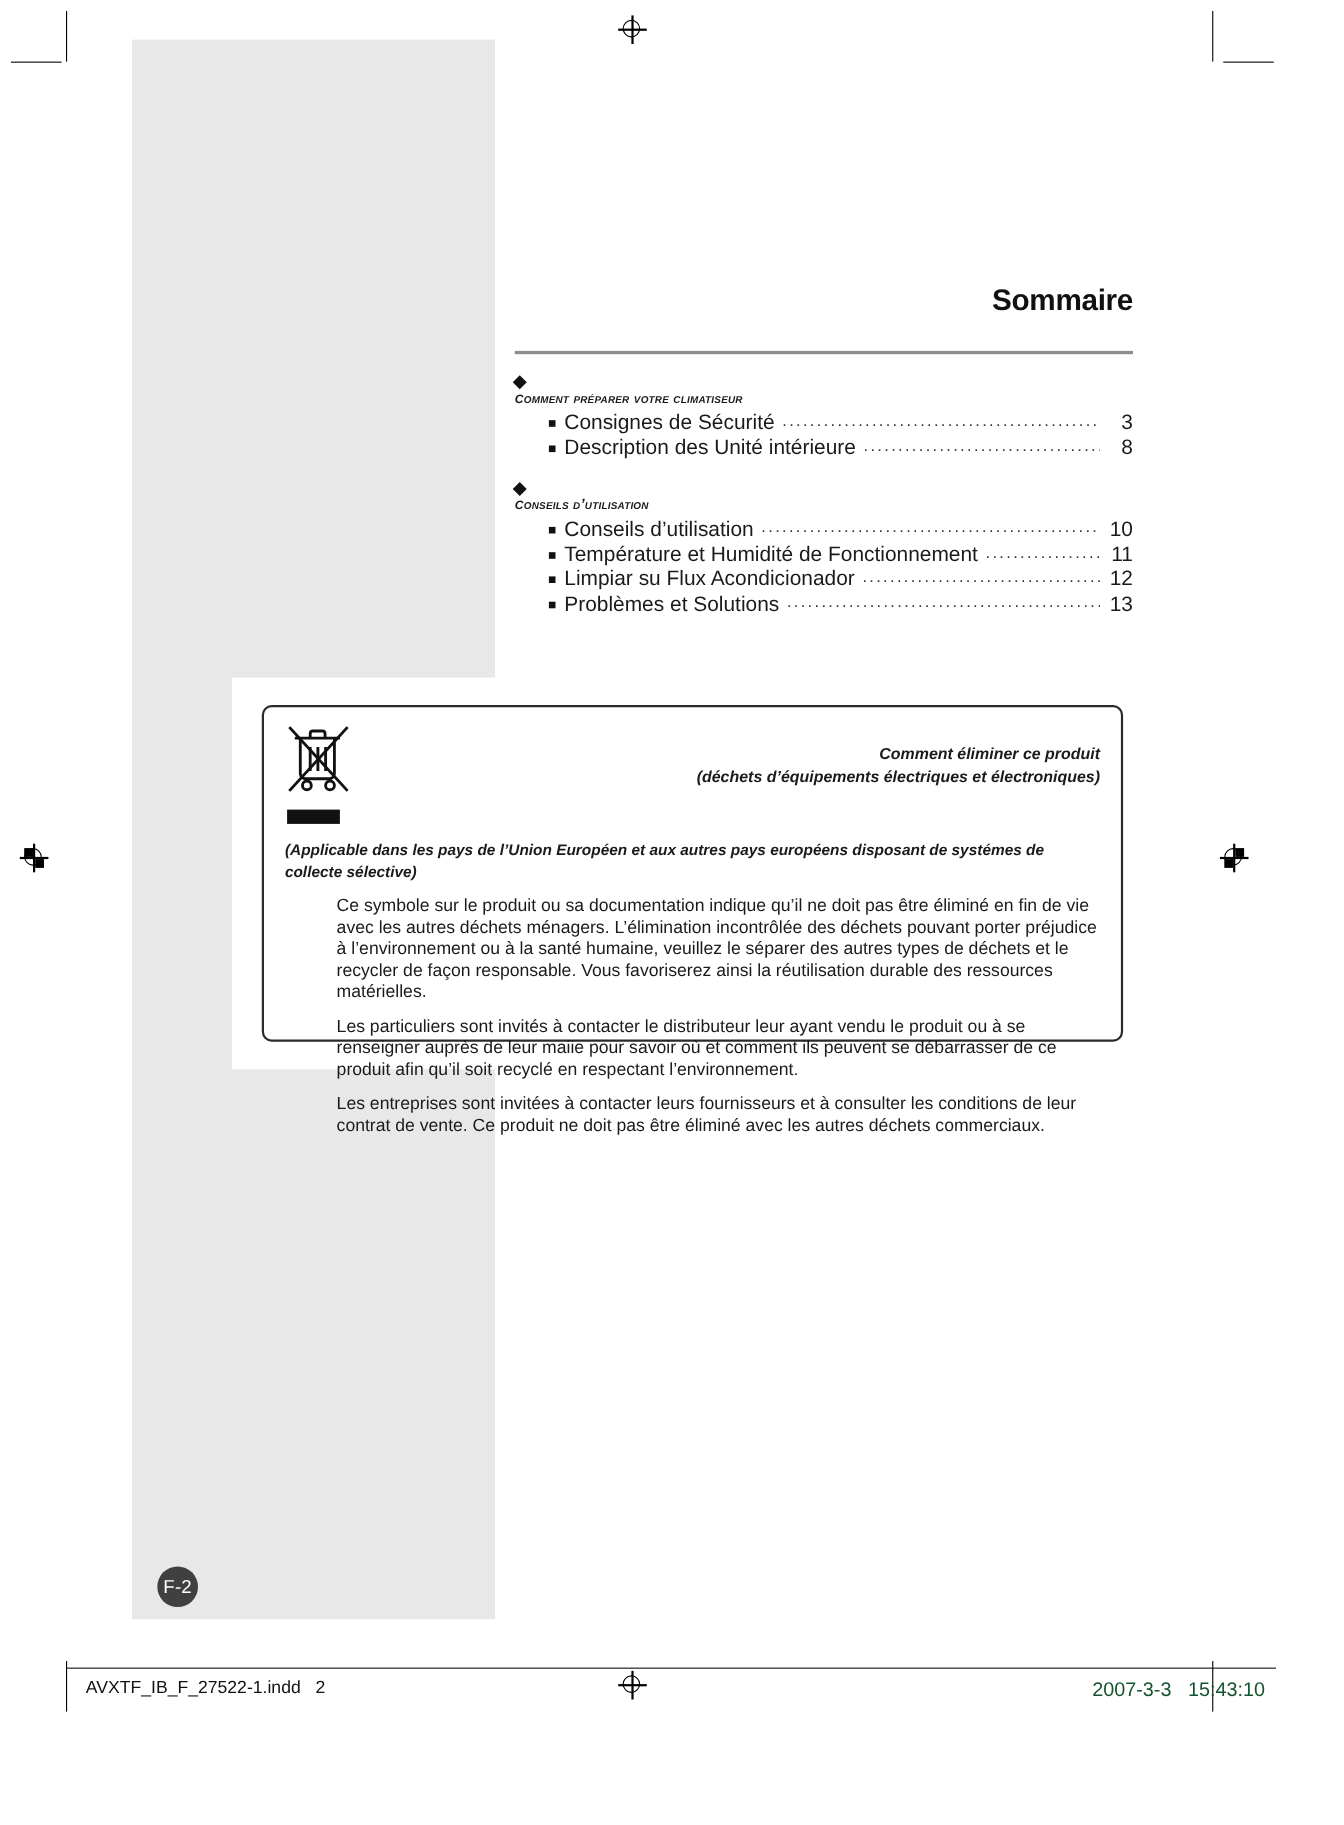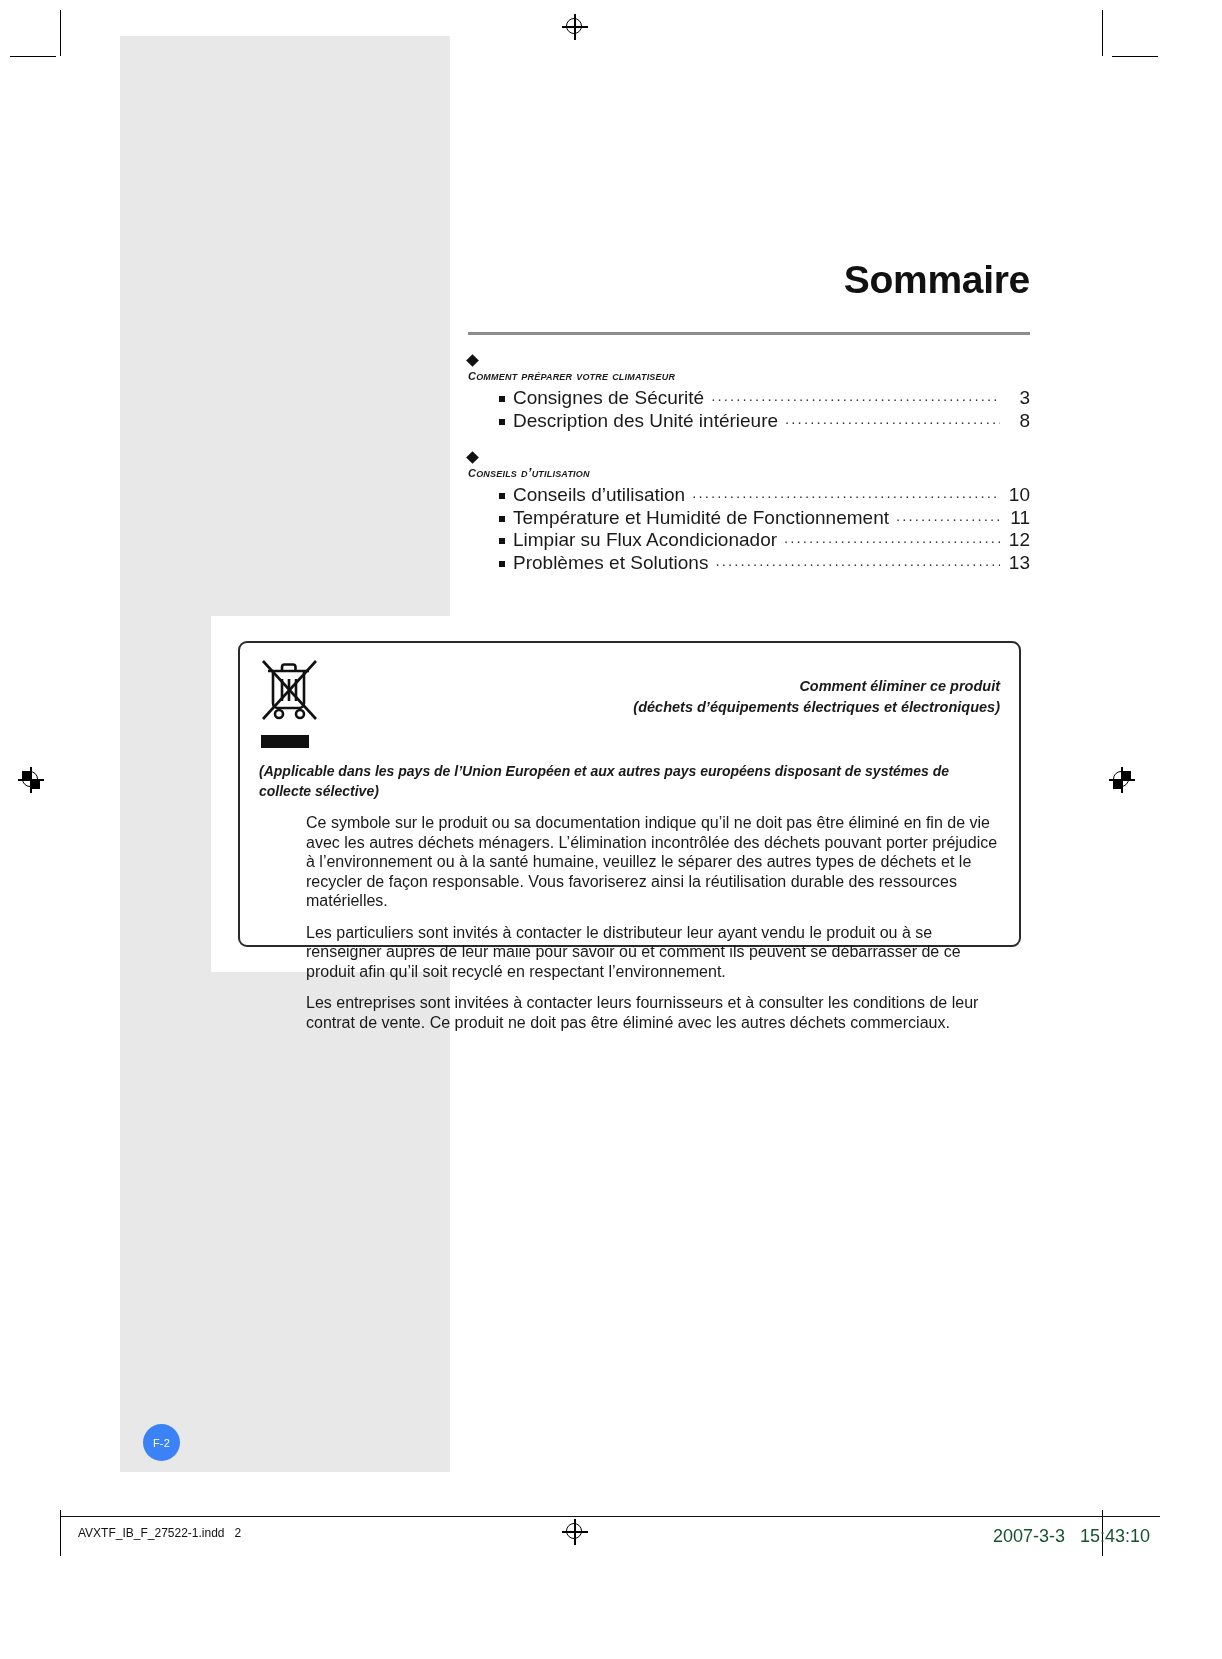--- a/index.html
+++ b/index.html
@@ -68,21 +68,21 @@
 
   
   .content {
     position: absolute;
     left: 468px;
     top: 258px;
     width: 562px;
   }
 
   .doc-title {
-    font-size: 39px;
+    font-size: 27px;
     font-weight: bold;
     text-align: right;
     letter-spacing: -0.3px;
     margin: 0 0 30px 0;
     color: #111;
   }
 
   .title-rule {
     height: 3px;
     background: #8d8d8d;
@@ -214,43 +214,43 @@
   }
 
   
   .page-badge {
     position: absolute;
     left: 143px;
     top: 1424px;
     width: 37px;
     height: 37px;
     border-radius: 50%;
-    background: #3b82f6;
+    background: #404040;
     color: #fff;
-    font-size: 11px;
+    font-size: 17px;
     display: flex;
     align-items: center;
     justify-content: center;
     letter-spacing: 0.2px;
   }
 
   
   .footer-rule {
     position: absolute;
     left: 60px;
     top: 1516px;
     width: 1100px;
     height: 1px;
     background: #111;
   }
   .footer-left {
     position: absolute;
     left: 78px;
     top: 1526px;
-    font-size: 12px;
+    font-size: 16px;
     color: #111;
     white-space: pre;
   }
   .footer-right {
     position: absolute;
     right: 72px;
     top: 1526px;
     font-size: 18px;
     color: #14532d;
     white-space: pre;

